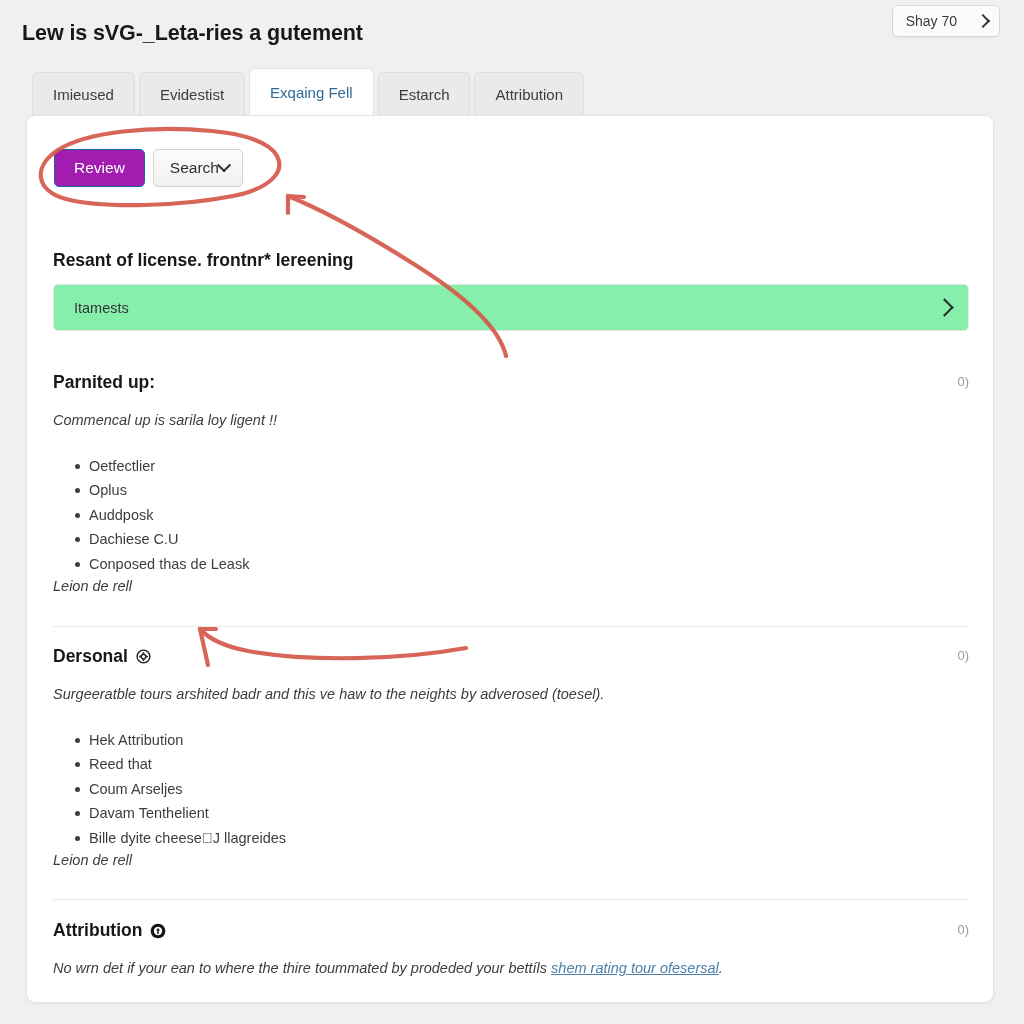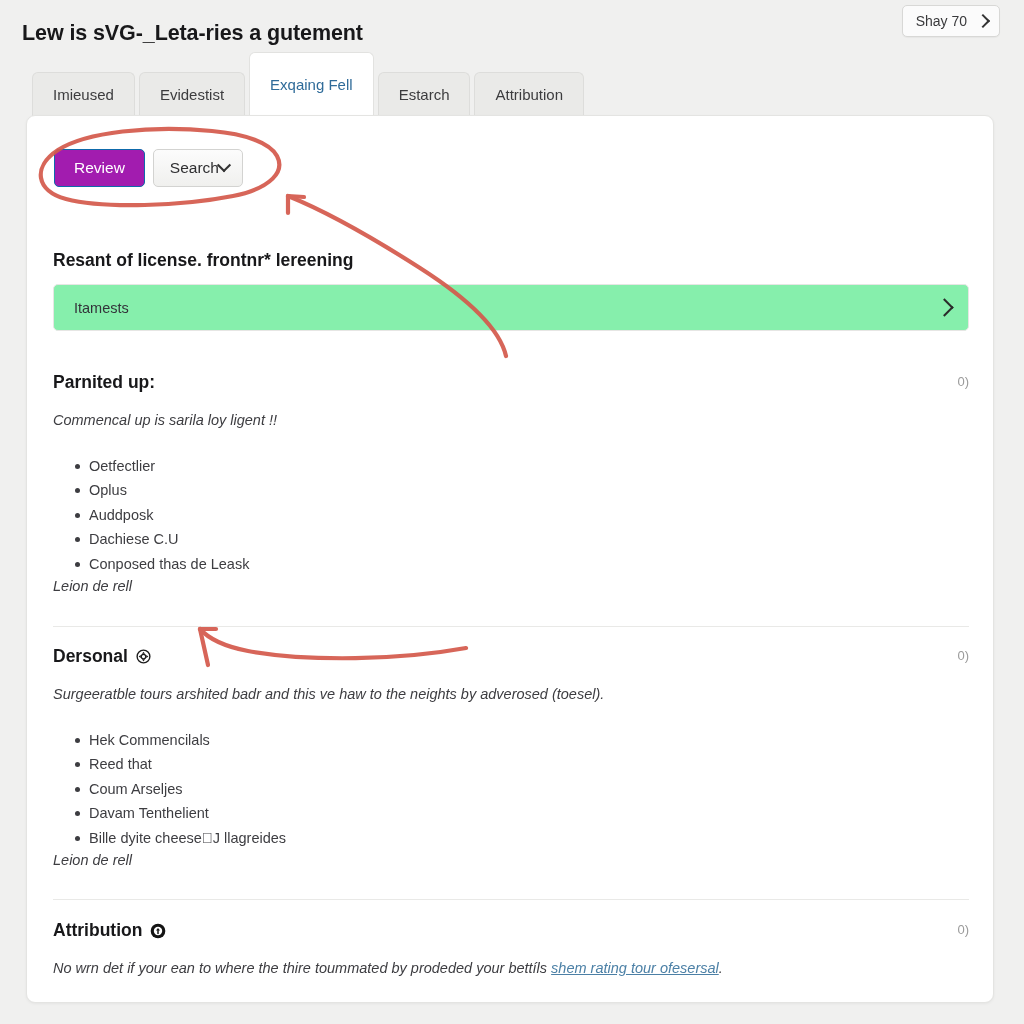--- a/index.html
+++ b/index.html
@@ -37,21 +37,21 @@
     position: absolute;
     right: 24px;
     top: 5px;
     height: 30px;
     padding: 0 11px 0 13px;
     background: #fbfbfb;
     border: 1px solid #d8d8d6;
     border-radius: 5px;
     display: flex;
     align-items: center;
-    gap: 10px;
+    gap: 20px;
     font-size: 14px;
     color: #3a3a3c;
     box-shadow: 0 1px 1px rgba(0,0,0,.04);
   }
   #account-button .acct-label { white-space: nowrap; }
   .chev-right {
     display: inline-block;
     width: 8px; height: 8px;
     border-right: 2.1px solid #333;
     border-bottom: 2.1px solid #333;
@@ -83,21 +83,21 @@
     border: 1px solid #dddddb;
     border-bottom: none;
     border-radius: 6px 6px 0 0;
     white-space: nowrap;
     box-sizing: border-box;
   }
   .tab.active {
     background: #ffffff;
     color: #2f6b99;
     border-color: #e2e2e0;
-    height: 64px;
+    height: 48px;
     margin-top: 32px;
   }
   .tab .underline {
     position: absolute;
     left: 10px; right: 10px;
     bottom: -3px;
     height: 4px;
     border-radius: 2px;
     background: #1a72b8;
   }
@@ -340,21 +340,21 @@
         <path d="M12 19.8 L9.6 16.4 L14.4 16.4 Z" fill="#1c1c1c"></path>
         <circle cx="12" cy="12" r="3.6" fill="none" stroke="#1c1c1c" stroke-width="2"></circle>
       </svg>
     </span>
   </div>
   <div class="count-marker" style="top:532px;">0)</div>
 
   <div class="para" style="left:26px; top:570px;">Surgeeratble tours arshited badr and this ve haw to the neights by adverosed (toesel).</div>
 
   <ul class="bullets" style="left:36px; top:612px;">
-    <li>Hek Commencilals</li>
+    <li>Hek Attribution</li>
     <li>Reed that</li>
     <li>Coum Arseljes</li>
     <li>Davam Tenthelient</li>
     <li>Bille dyite cheeseِJ llagreides</li>
   </ul>
 
   <div class="para" style="left:26px; top:736px;">Leion de rell</div>
 
   <div class="divider" style="top:783px;"></div>
 

